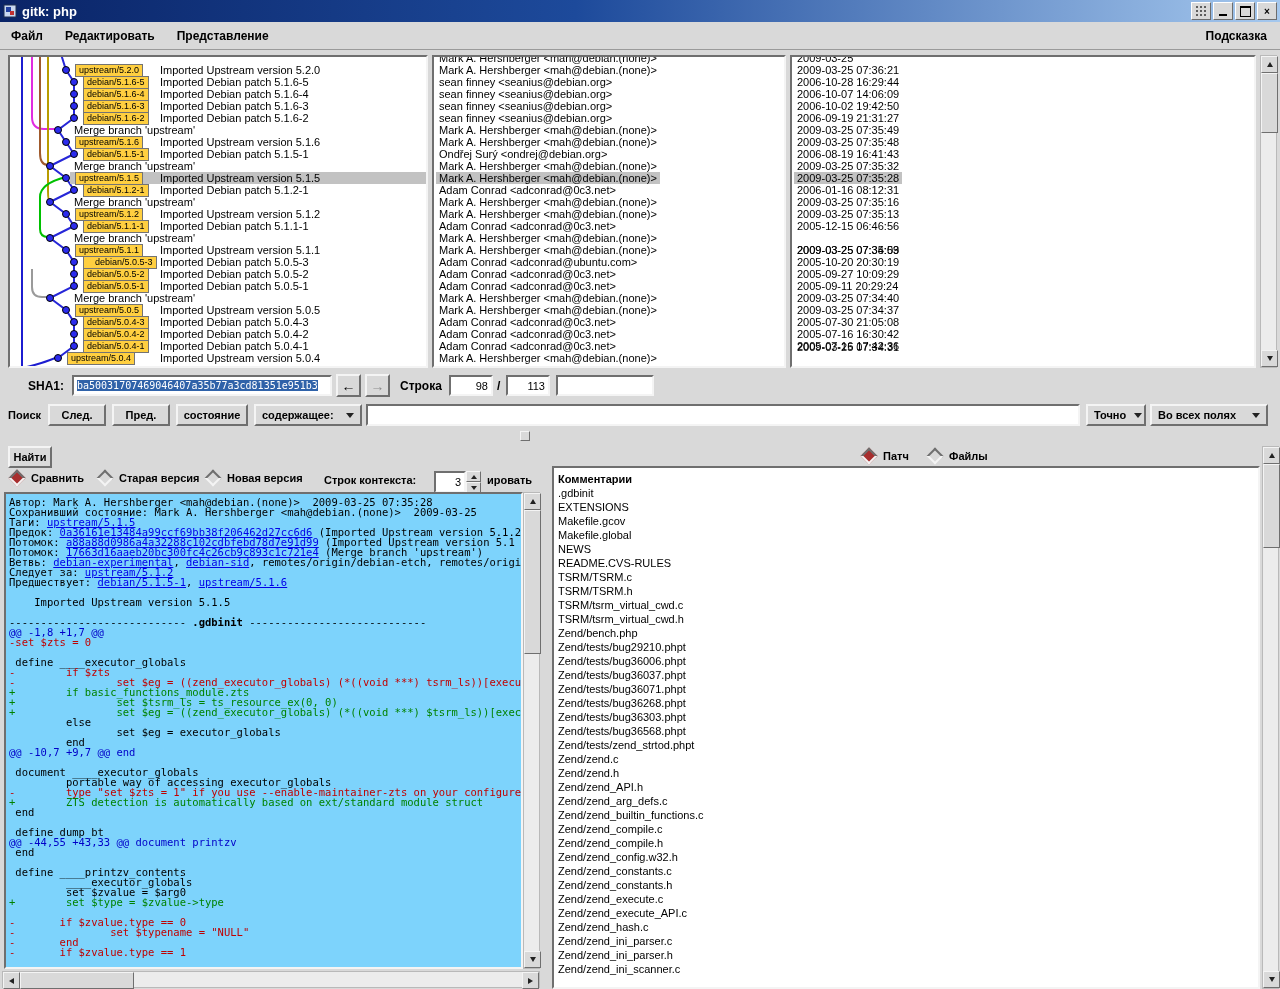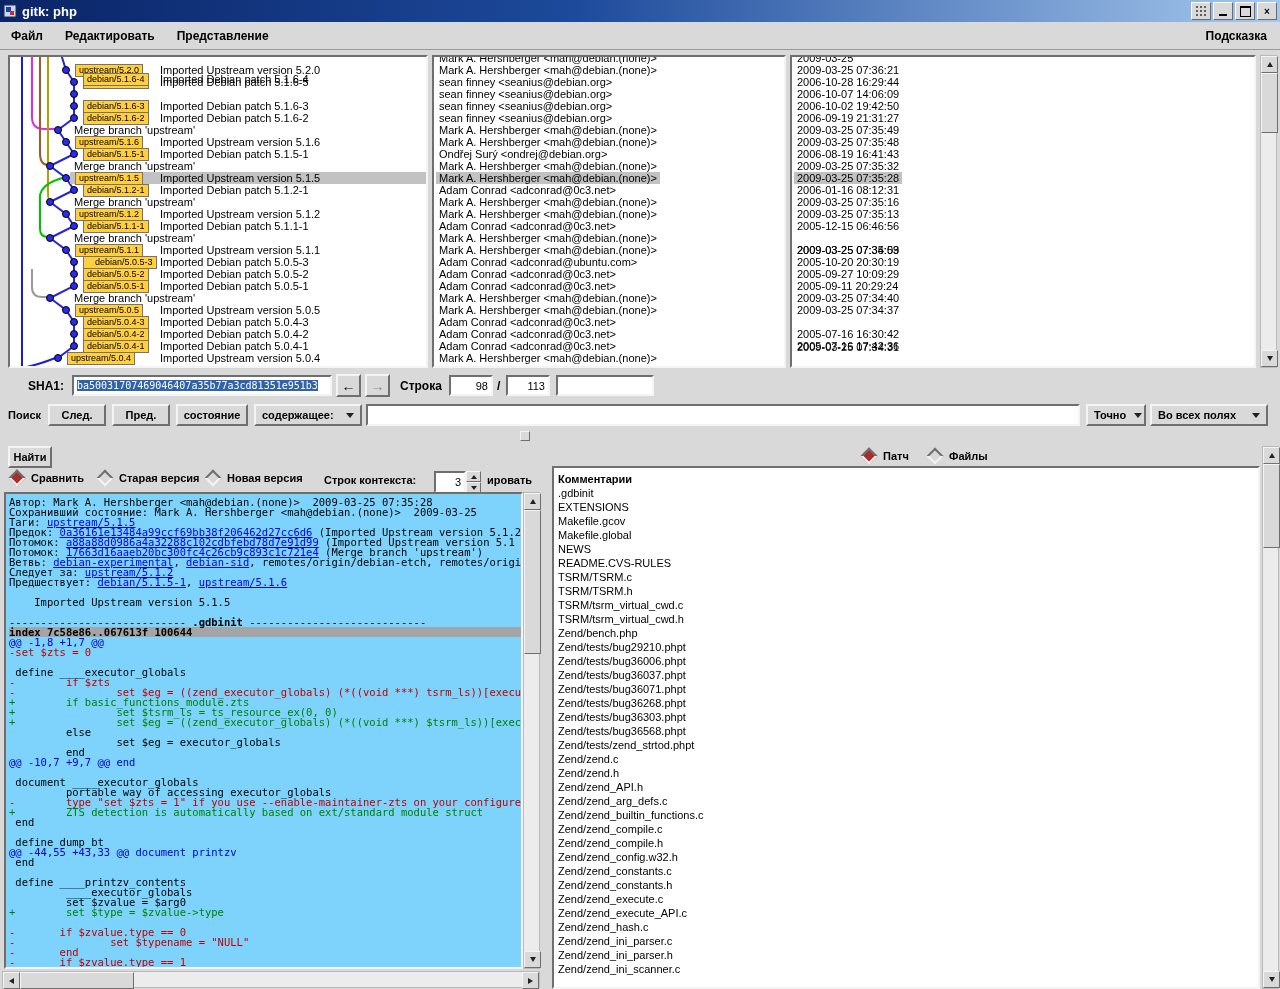--- a/index.html
+++ b/index.html
@@ -168,21 +168,21 @@
   <div id="subj-rows" style="position:absolute;left:0;top:0;width:100%;height:100%;">
       <div class="crow" style="top: -5px;"></div>
       <div class="crow" style="top: 7px;">
         <span class="tag" style="left: 65px;">upstream/5.2.0</span>
         <span class="subj" style="left: 150px;">Imported Upstream version 5.2.0</span>
       </div>
       <div class="crow" style="top: 19px;">
         <span class="tag" style="left: 73px;">debian/5.1.6-5</span>
         <span class="subj" style="left: 150px;">Imported Debian patch 5.1.6-5</span>
       </div>
-      <div class="crow" style="top: 16px; padding-left: 7px;">
+      <div class="crow" style="top: 31px; padding-left: 7px;">
         <span class="tag" style="left: 73px;">debian/5.1.6-4</span>
         <span class="subj" style="left: 150px;">Imported Debian patch 5.1.6-4</span>
       </div>
       <div class="crow" style="top: 43px;">
         <span class="tag" style="left: 73px;">debian/5.1.6-3</span>
         <span class="subj" style="left: 150px;">Imported Debian patch 5.1.6-3</span>
       </div>
       <div class="crow" style="top: 55px;">
         <span class="tag" style="left: 73px;">debian/5.1.6-2</span>
         <span class="subj" style="left: 150px;">Imported Debian patch 5.1.6-2</span>
@@ -311,20 +311,21 @@
       <div class="arow" style="top: 139px;"><span>2009-03-25 07:35:16</span></div>
       <div class="arow" style="top: 151px;"><span>2009-03-25 07:35:13</span></div>
       <div class="arow" style="top: 163px;"><span>2005-12-15 06:46:56</span></div>
       <div class="arow" style="top: 175px; margin-top: 12px;"><span>2009-03-25 07:35:03</span></div>
       <div class="arow" style="top: 187px;"><span>2009-03-25 07:34:59</span></div>
       <div class="arow" style="top: 199px;"><span>2005-10-20 20:30:19</span></div>
       <div class="arow" style="top: 211px;"><span>2005-09-27 10:09:29</span></div>
       <div class="arow" style="top: 223px;"><span>2005-09-11 20:29:24</span></div>
       <div class="arow" style="top: 235px;"><span>2009-03-25 07:34:40</span></div>
       <div class="arow" style="top: 247px;"><span>2009-03-25 07:34:37</span></div>
+      <div class="arow" style="top: 259px;"><span>2005-07-30 21:05:08</span></div>
       <div class="arow" style="top: 271px;"><span>2005-07-16 16:30:42</span></div>
       <div class="arow" style="top: 283px;"><span>2005-07-16 17:42:36</span></div>
       <div class="arow" style="top: 284px;"><span>2009-03-25 07:34:31</span></div>
     </div>
 </div>
 
 <div class="abs sbtrack" style="left:1260px;top:55px;width:17px;height:313px;">
   <span class="sbbtn" style="left:0;top:0;">
       <span class="tri up"></span>
     </span>
@@ -405,21 +406,20 @@
       <div class="dl info"><span>Предок: </span><span class="link">0a36161e13484a99ccf69bb38f206462d27cc6d6</span><span> (Imported Upstream version 5.1.2)</span></div>
       <div class="dl info"><span>Потомок: </span><span class="link">a88a88d0986a4a32288c102cdbfebd78d7e91d99</span><span> (Imported Upstream version 5.1</span></div>
       <div class="dl info"><span>Потомок: </span><span class="link">17663d16aaeb20bc300fc4c26cb9c893c1c721e4</span><span> (Merge branch 'upstream')</span></div>
       <div class="dl info"><span>Ветвь: </span><span class="link">debian-experimental</span><span>, </span><span class="link">debian-sid</span><span>, remotes/origin/debian-etch, remotes/origin</span></div>
       <div class="dl info"><span>Следует за: </span><span class="link">upstream/5.1.2</span></div>
       <div class="dl info"><span>Предшествует: </span><span class="link">debian/5.1.5-1</span><span>, </span><span class="link">upstream/5.1.6</span></div>
       <div class="dl info"><span></span></div>
       <div class="dl info"><span>    Imported Upstream version 5.1.5</span></div>
       <div class="dl info"><span></span></div>
       <div class="dl sep"><span>---------------------------- </span><span class="bold">.gdbinit</span><span> ----------------------------</span></div>
-      <div class="dl index"><span>index 7c58e86..067613f 100644</span></div>
       <div class="dl hunk"><span>@@ -1,8 +1,7 @@</span></div>
       <div class="dl del"><span>-set $zts = 0</span></div>
       <div class="dl ctx"><span> </span></div>
       <div class="dl ctx"><span> define ____executor_globals</span></div>
       <div class="dl del"><span>-        if $zts</span></div>
       <div class="dl del"><span>-                set $eg = ((zend_executor_globals) (*((void ***) tsrm_ls))[executor_g</span></div>
       <div class="dl add"><span>+        if basic_functions_module.zts</span></div>
       <div class="dl add"><span>+                set $tsrm_ls = ts_resource_ex(0, 0)</span></div>
       <div class="dl add"><span>+                set $eg = ((zend_executor_globals) (*((void ***) $tsrm_ls))[executor_</span></div>
       <div class="dl ctx"><span>         else</span></div>

